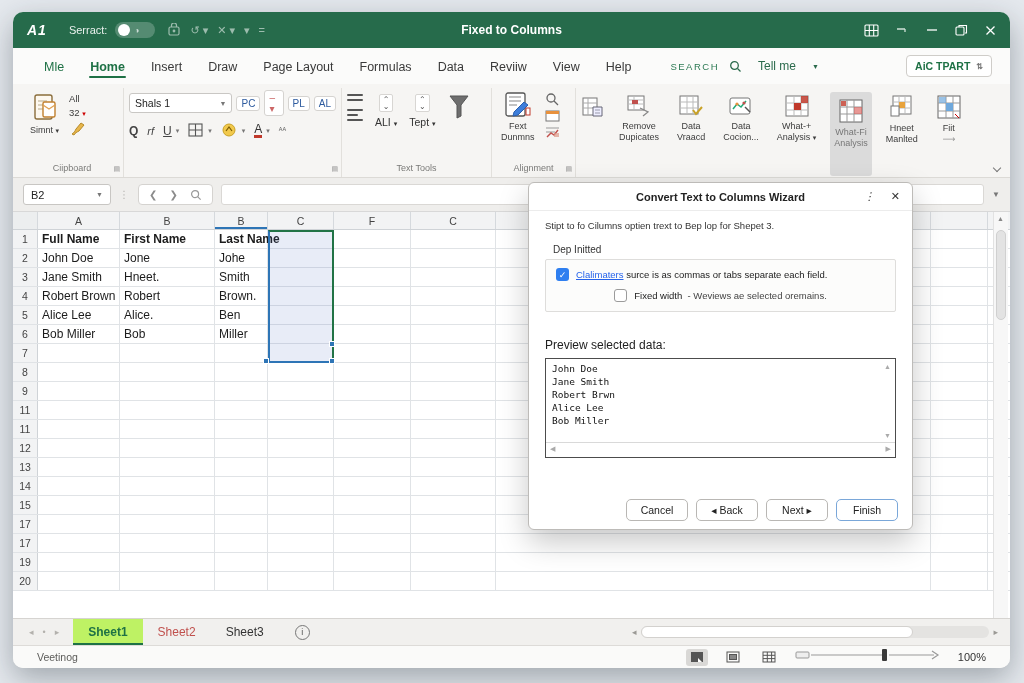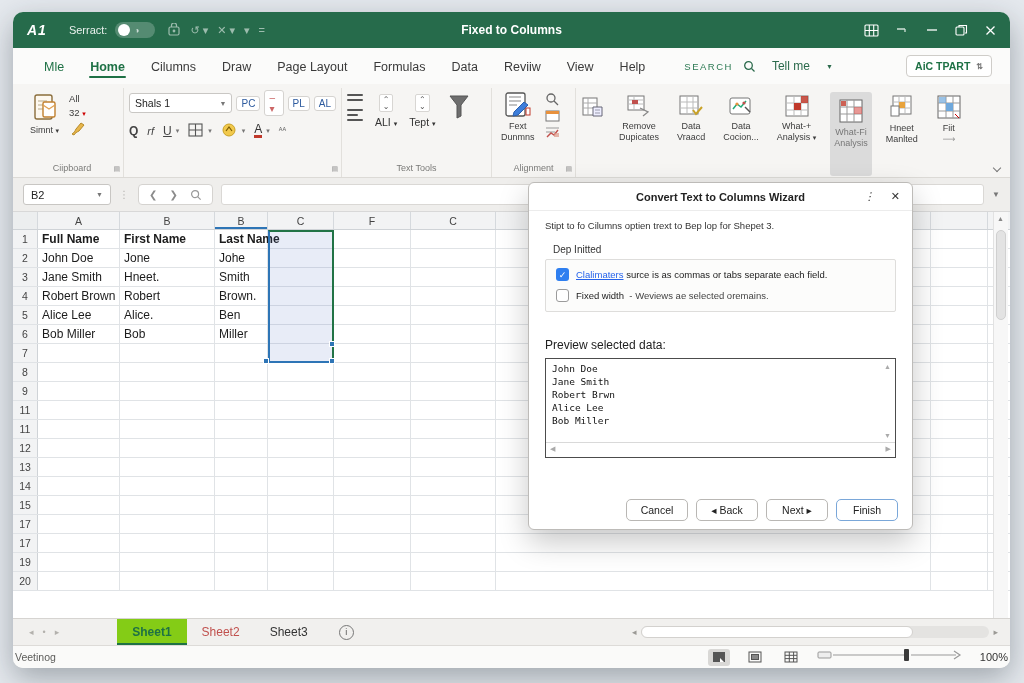--- a/index.html
+++ b/index.html
@@ -82,51 +82,51 @@
   .dialog { position:absolute; left:515px; top:170px; width:385px; height:348px; background:#fff;
             border:1px solid #bdbbb8; border-radius:6px; box-shadow:0 12px 30px rgba(0,0,0,.22); z-index:5; }
   .dlg-head { height:28px; display:flex; align-items:center; border-bottom:1px solid #ececec; padding:0 12px; }
   .dlg-title { position:absolute; left:0; right:0; top:8px; text-align:center; font-size:11px; font-weight:bold; color:#222; }
   .dlg-hicons { margin-left:auto; display:flex; gap:16px; color:#333; font-size:11px; z-index:2; }
   .dlg-body { padding:9px 16px 0; position:relative; height:320px; }
   .dlg-sub { font-size:9.5px; color:#333; }
   .dlg-sect { font-size:10px; color:#333; margin-top:13px; margin-left:8px; }
   .dlg-box { margin-top:4px; border:1px solid #dedddb; background:#fcfcfb; border-radius:2px; padding:8px 10px 9px; }
   .opt { display:flex; align-items:center; gap:7px; font-size:9.5px; color:#222; }
-  .opt + .opt { margin-top:8px; }
+  .opt + .opt { margin-top:8px;justify-content:center; }
   .cb { width:13px; height:13px; border-radius:3px; flex:none; }
   .cb.on { background:#2f7ff0; color:#fff; font-size:9px; display:flex; align-items:center; justify-content:center; }
   .cb.off { background:#fff; border:1px solid #9b9b9b; }
   .optlink { color:#2563eb; text-decoration:underline; }
   .prev-label { font-size:12px; color:#222; margin-top:26px; }
   .prevbox { margin-top:6px; border:1.5px solid #4c4c4c; height:100px; position:relative; background:#fff; }
   .prevlines { padding:3px 6px; font-family:"DejaVu Sans Mono", monospace; font-size:9.5px; line-height:13px; color:#111; list-style:none; }
   .prevbox .sar { position:absolute; color:#aaa; font-size:7px; }
   .prev-hbar { position:absolute; left:0; right:0; bottom:0; height:15px; border-top:1px solid #d9d9d9; }
   .dlg-foot { position:absolute; left:0; right:0; bottom:10px; display:flex; justify-content:flex-end; gap:8px; padding-right:14px; }
   .dbtn { background:#fff; border:1px solid #b9b7b4; border-radius:5px; font-size:10.5px; color:#222;
           padding:4px 0; width:62px; text-align:center; font-family:"Liberation Sans", sans-serif; }
   .dbtn.primary { border:1.5px solid #7aa7d9; }
   
   .tabbar { position:absolute; top:606px; left:0; right:0; height:27px; background:#f1f0ee;
             border-top:1px solid #d6d4d1; display:flex; align-items:stretch; }
   .tab-nav { display:flex; align-items:center; gap:9px; color:#b3b1ad; font-size:9px; padding:0 14px 0 16px; }
   .stab { font-size:12px; display:flex; align-items:center; padding:0 15px; color:#333; position:relative; }
-  .stab.active { background:#84cc16; color:#1e7145; font-weight:bold;margin-left:44px; }
+  .stab.active { background:#bef264; color:#1e7145; font-weight:bold; }
   .stab.active::after { content:""; position:absolute; left:0; right:0; bottom:0; height:2.5px; background:#1e7145; }
   .stab.red { color:#c0504d; }
   .tab-info { width:15px; height:15px; border:1px solid #777; border-radius:50%; font-size:9px; color:#555;
               display:flex; align-items:center; justify-content:center; align-self:center; margin-left:16px; }
   .hscroll { margin-left:auto; display:flex; align-items:center; gap:4px; padding:0 12px; width:390px; }
   .hscroll .ar { color:#9b9995; font-size:9px; }
   .hscroll .track { flex:1; height:12px; background:#e4e3e1; border-radius:6px; position:relative; }
   .hscroll .thumb { position:absolute; left:0; top:0; height:12px; width:78%; background:#fff; border:1px solid #d3d1ce; border-radius:6px; }
   
   .statusbar { position:absolute; top:633px; left:0; right:0; height:23px; background:#fafaf9;
-               border-top:1px solid #dddbd8; border-radius:0 0 10px 10px; display:flex; align-items:center; padding:0 2px; }
+               border-top:1px solid #dddbd8; border-radius:0 0 10px 10px; display:flex; align-items:center; padding:0 24px; }
   .st-left { font-size:10.5px; color:#5c5c5a; }
   .st-right { margin-left:auto; display:flex; align-items:center; gap:14px; }
   .sicon { width:22px; height:17px; display:flex; align-items:center; justify-content:center; border-radius:3px; }
   .sicon.sel { background:#d9d8d6; }
   .zoompct { font-size:11px; color:#333; }
   .chev { display:inline-block; width:6px; height:6px; border-right:1.5px solid #777; border-bottom:1.5px solid #777; transform:rotate(45deg); }
   .rib-collapse { position:absolute; right:8px; bottom:6px; }
 </style>
 </head>
 <body>
@@ -180,21 +180,21 @@
             <svg width="11" height="11" viewBox="0 0 11 11" stroke="#fff" stroke-width="1.3">
               <path d="M1.5 1.5l8 8M9.5 1.5l-8 8"></path>
             </svg>
           </span>
     </span>
   </div>
 
   <div class="menurow">
     <span class="mtab green">Mle</span>
     <span class="mtab active">Home</span>
-    <span class="mtab">Cilumns</span>
+    <span class="mtab">Insert</span>
     <span class="mtab">Draw</span>
     <span class="mtab">Page Layout</span>
     <span class="mtab">Formulas</span>
     <span class="mtab">Data</span>
     <span class="mtab">Reviiw</span>
     <span class="mtab">View</span>
     <span class="mtab">Help</span>
     <span class="m-search">SEARCH</span>
     <span class="m-tellme">
       <svg width="13" height="13" viewBox="0 0 13 13" stroke="#2b6a4c" stroke-width="1.3" fill="none">

